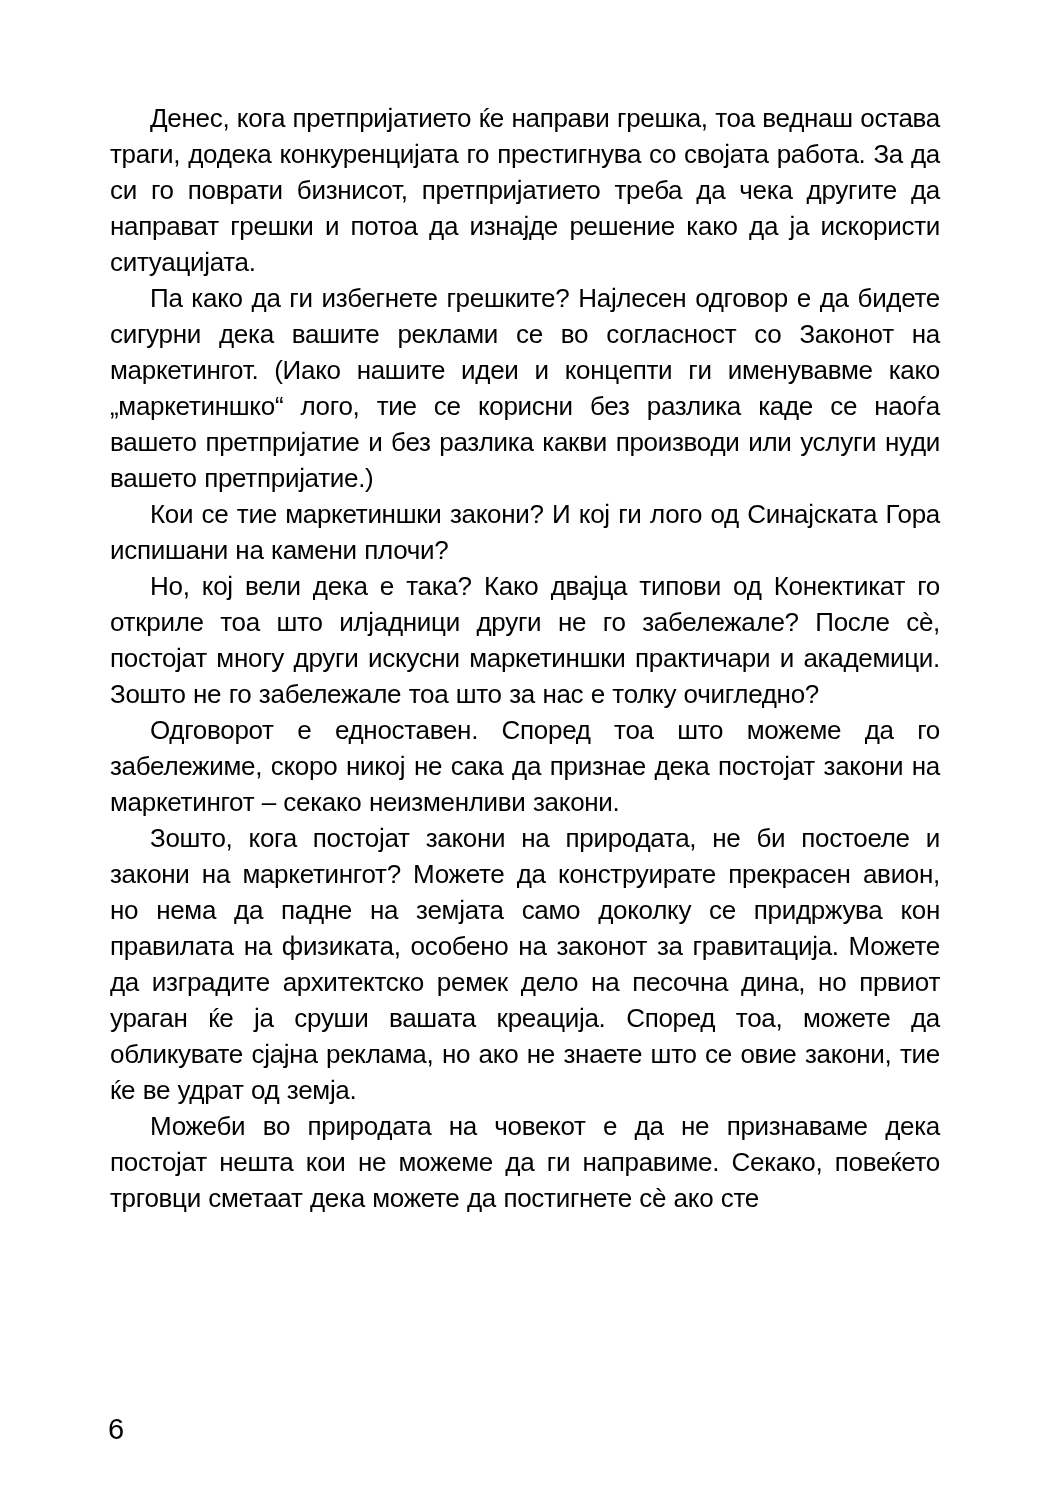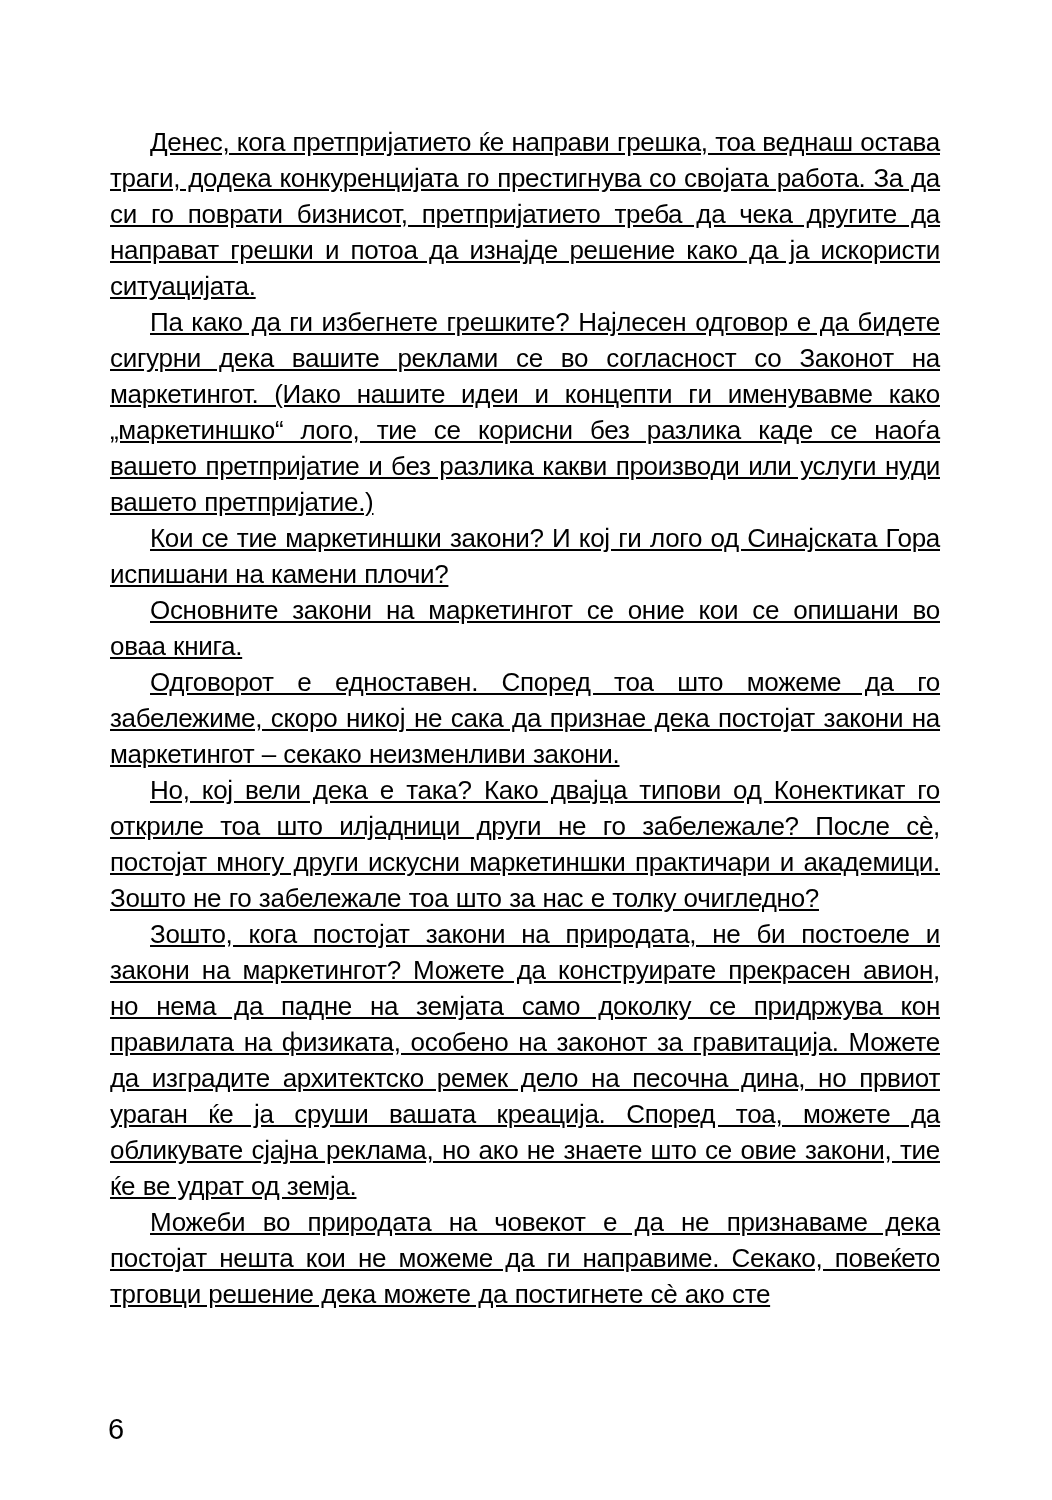--- a/index.html
+++ b/index.html
@@ -12,28 +12,27 @@
     width: 1052px;
     height: 1500px;
     background: #ffffff;
     overflow: hidden;
     font-family: "Liberation Sans", "DejaVu Sans", sans-serif;
     color: #000000;
   }
   .text-block {
     position: absolute;
     left: 110px;
-    top: 124px;
+    top: 100px;
     width: 830px;
     font-size: 26px;
     line-height: 36px;
     text-align: justify;
     letter-spacing: -0.3px;
     word-spacing: 0.5px;
-    text-decoration: underline;
   }
   .text-block p {
     margin: 0;
     padding: 0;
     text-indent: 40px;
   }
   .page-number {
     position: absolute;
     left: 108px;
     top: 1412px;
@@ -43,20 +42,19 @@
   }
 </style>
 </head>
 <body>
 
 <div class="page">
   <div class="text-block">
     <p>Денес, кога претпријатието ќе направи грешка, тоа веднаш остава траги, додека конкуренцијата го престигнува со својата работа. За да си го поврати бизнисот, претпријатието треба да чека другите да направат грешки и потоа да изнајде решение како да ја искористи ситуацијата.</p>
     <p>Па како да ги избегнете грешките? Најлесен одговор е да бидете сигурни дека вашите реклами се во согласност со Законот на маркетингот. (Иако нашите идеи и концепти ги именувавме како „маркетиншко“ лого, тие се корисни без разлика каде се наоѓа вашето претпријатие и без разлика какви производи или услуги нуди вашето претпријатие.)</p>
     <p>Кои се тие маркетиншки закони? И кој ги лого од Синајската Гора испишани на камени плочи?</p>
-    <p>Основните закони на маркетингот се оние кои се опишани во оваа книга.</p>
+    <p>Но, кој вели дека е така? Како двајца типови од Конектикат го откриле тоа што илјадници други не го забележале? После сè, постојат многу други искусни маркетиншки практичари и академици. Зошто не го забележале тоа што за нас е толку очигледно?</p>
     <p>Одговорот е едноставен. Според тоа што можеме да го забележиме, скоро никој не сака да признае дека постојат закони на маркетингот – секако неизменливи закони.</p>
-    <p>Но, кој вели дека е така? Како двајца типови од Конектикат го откриле тоа што илјадници други не го забележале? После сè, постојат многу други искусни маркетиншки практичари и академици. Зошто не го забележале тоа што за нас е толку очигледно?</p>
     <p>Зошто, кога постојат закони на природата, не би постоеле и закони на маркетингот? Можете да конструирате прекрасен авион, но нема да падне на земјата само доколку се придржува кон правилата на физиката, особено на законот за гравитација. Можете да изградите архитектско ремек дело на песочна дина, но првиот ураган ќе ја сруши вашата креација. Според тоа, можете да обликувате сјајна реклама, но ако не знаете што се овие закони, тие ќе ве удрат од земја.</p>
-    <p>Можеби во природата на човекот е да не признаваме дека постојат нешта кои не можеме да ги направиме. Секако, повеќето трговци решение дека можете да постигнете сè ако сте</p>
+    <p>Можеби во природата на човекот е да не признаваме дека постојат нешта кои не можеме да ги направиме. Секако, повеќето трговци сметаат дека можете да постигнете сè ако сте</p>
   </div>
   <div class="page-number">6</div>
 </div>
 
 </body></html>

